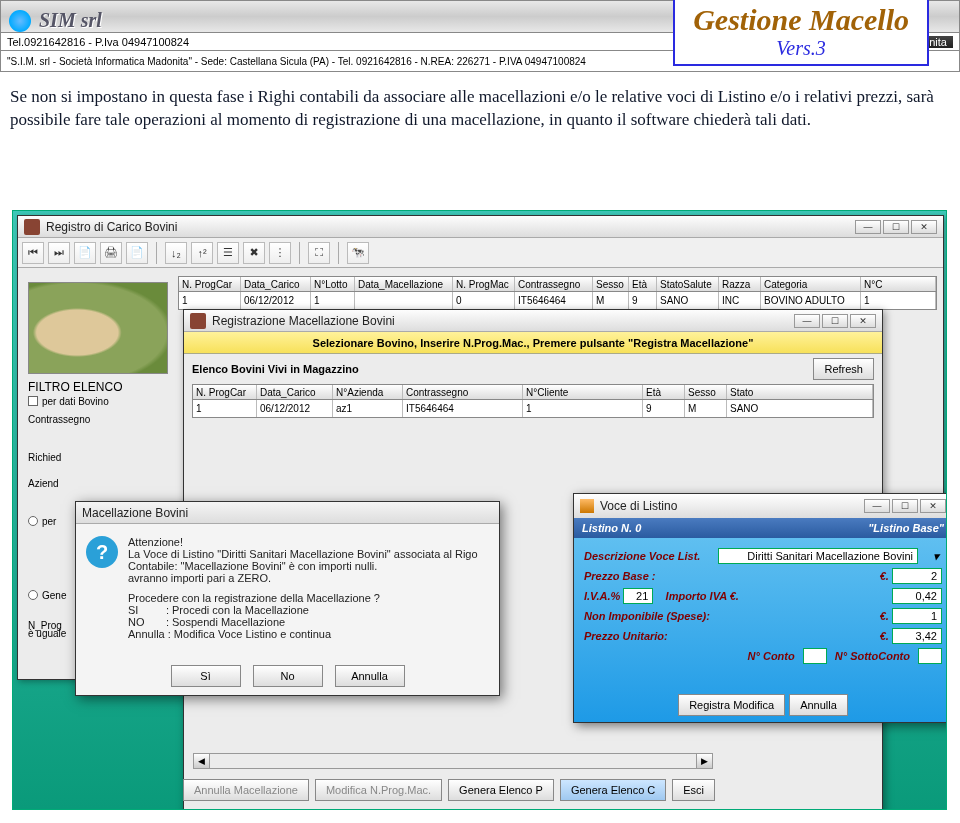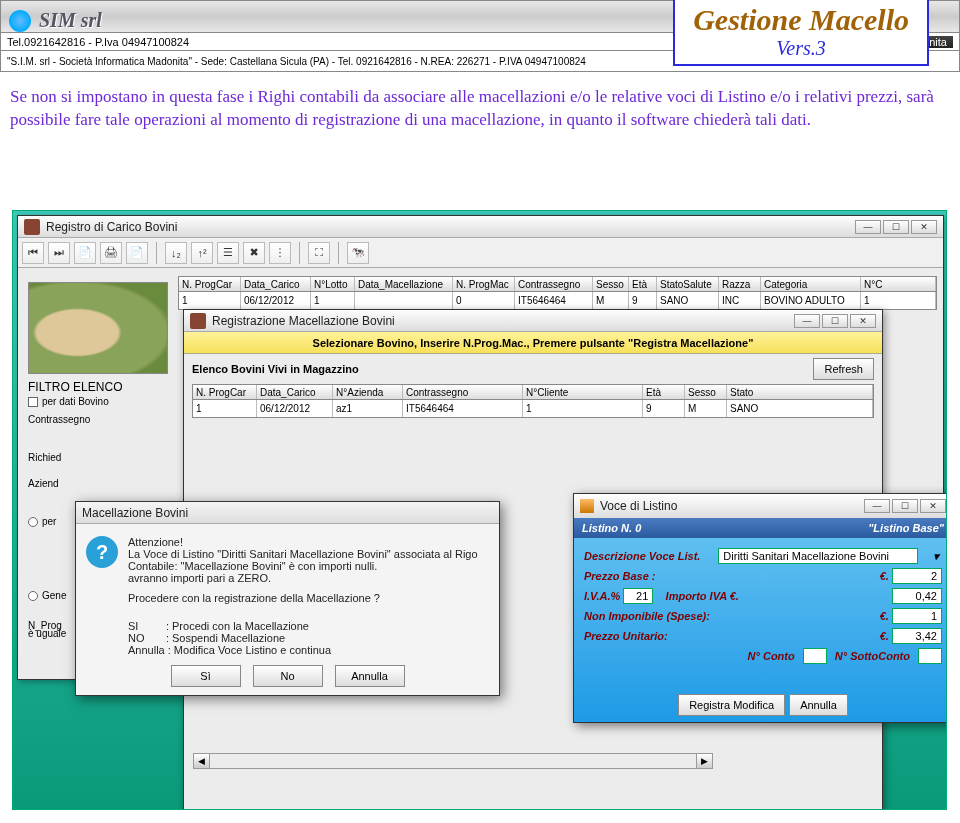--- a/index.html
+++ b/index.html
@@ -10,21 +10,21 @@
   .hdr-logo-strip { height: 32px; background: linear-gradient(#e8e8e8,#ccc,#e8e8e8); border-bottom:1px solid #888; display:flex; align-items:flex-end; padding-left:8px; }
   .hdr-icon { width:22px; height:22px; border-radius:50%; background: radial-gradient(#6bf,#0af 70%); margin-right:8px; }
   .hdr-brand { font-family: "Times New Roman", serif; font-size:20px; font-style:italic; font-weight:bold; color:#556; text-shadow:1px 1px #fff; }
   .hdr-contact { height:18px; background:#fff; border-bottom:1px solid #888; font-size:11px; padding:0 6px; display:flex; justify-content:space-between; align-items:center; color:#000; }
   .hdr-contact-r { color:#fff; background:linear-gradient(#444,#222); padding:0 6px; font-size:11px; }
   .hdr-bottom { height:20px; font-size:10px; padding:0 6px; display:flex; align-items:center; color:#000; background:#fff; }
   .hdr-title-box { position:absolute; right:30px; top:-4px; border:2px solid #2a2ae0; padding:4px 18px; background:#fff; text-align:center; }
   .hdr-title { font-family:"Times New Roman",serif; font-style:italic; font-weight:bold; font-size:30px; color:#a16207; }
   .hdr-vers { font-family:"Times New Roman",serif; font-style:italic; font-size:20px; color:#2a2ae0; }
 
-  .intro { font-family:"Times New Roman",serif; font-size:17px; color:#6d28d9; margin:14px 10px 8px 10px; line-height:1.35; }
+  .intro { font-family:"Times New Roman",serif; font-size:17px; color:#0f172a; margin:14px 10px 8px 10px; line-height:1.35; }
 
   
   .shot { position:absolute; left:12px; top:210px; width:935px; height:600px; background:linear-gradient(#3dc8b8,#0a9a7a); border:1px solid #0a7; overflow:hidden; }
 
   
   .winmain { position:absolute; left:4px; top:4px; width:927px; height:465px; background:#ececec; border:1px solid #333; box-shadow:2px 2px 6px rgba(0,0,0,.3); }
   .titlebar { height:22px; background:linear-gradient(#fdfdfd,#ddd); border-bottom:1px solid #aaa; display:flex; align-items:center; padding:0 6px; font-size:12px; color:#222;}
   .titlebar .tb-cow { width:16px; height:16px; margin-right:6px; background:#843; border-radius:2px;}
   .tb-spacer{flex:1}
   .winbtns{display:flex;gap:2px}
@@ -32,21 +32,21 @@
   .toolbar{height:30px;border-bottom:1px solid #aaa;background:#f0f0f0;display:flex;align-items:center;padding:0 4px;gap:4px;}
   .tbtn{width:22px;height:22px;border:1px solid #bbb;background:linear-gradient(#fff,#eee);display:flex;align-items:center;justify-content:center;font-size:11px;color:#333;}
   .tbtn-sep{width:1px;height:22px;background:#aaa;margin:0 4px;}
 
   .cow-photo{position:absolute;left:10px;top:66px;width:140px;height:92px;background:radial-gradient(ellipse at 35% 55%,#dec89a 0 32%,#8aa35a 35% 70%,#6a8b3b 75%);border:1px solid #888;}
   .grid-head{position:absolute;left:160px;top:60px;right:6px;height:16px;background:linear-gradient(#fff,#ddd);border:1px solid #888;display:flex;font-size:10px;}
   .grid-row{position:absolute;left:160px;top:76px;right:6px;height:18px;border:1px solid #888;border-top:none;display:flex;font-size:10px;background:#fff;}
   .gc{border-right:1px solid #bbb;padding:0 3px;overflow:hidden;white-space:nowrap;display:flex;align-items:center;}
 
   .filt-title{position:absolute;left:10px;top:164px;font-size:12px;color:#000;}
-  .filt-row{position:absolute;left:10px;font-size:10px;display:flex;align-items:flex-end;gap:4px;}
+  .filt-row{position:absolute;left:10px;font-size:10px;display:flex;align-items:flex-start;gap:4px;}
   .chk{width:10px;height:10px;border:1px solid #666;background:#fff;display:inline-block;}
   .radio{width:10px;height:10px;border:1px solid #666;border-radius:50%;background:#fff;display:inline-block;}
 
   
   .wininner{position:absolute;left:170px;top:98px;width:700px;height:580px;background:#ececec;border:1px solid #333;box-shadow:2px 2px 8px rgba(0,0,0,.4);}
   .wi-yellowbar{height:22px;background:linear-gradient(#fff29a,#f7e15a);border-bottom:1px solid #aa8;display:flex;align-items:center;justify-content:center;font-weight:bold;font-size:11px;color:#000;}
   .wi-sub{padding:4px 8px;font-size:11px;display:flex;justify-content:space-between;align-items:center;}
   .wi-grid-h{margin:0 8px;height:16px;background:linear-gradient(#fff,#ddd);border:1px solid #888;display:flex;font-size:10px;}
   .wi-grid-r{margin:0 8px;height:18px;border:1px solid #888;border-top:none;background:#fff;display:flex;font-size:10px;}
 
@@ -214,34 +214,41 @@
       <span class="btn">seg</span>
     </div>
   </div>
 
   <div class="hscroll">
     <div class="ar">◀</div>
     <div style="flex:1"></div>
     <div class="ar" style="border-left:1px solid #999;border-right:none">▶</div>
   </div>
 
+  <div class="bottombar">
+    <span class="btn" style="color:#888">Annulla Macellazione</span>
+    <span class="btn" style="color:#888">Modifica N.Prog.Mac.</span>
+    <span class="btn">Genera Elenco P</span>
+    <span class="btn" style="background:linear-gradient(#cde6ff,#9fc8f0)">Genera Elenco C</span>
+    <span class="btn">Esci</span>
+  </div>
 
   <div class="msgbox">
     <div class="titlebar" style="background:linear-gradient(#f5f5f5,#ddd)">
       <span>Macellazione Bovini</span>
     </div>
     <div class="msg-body">
       <div class="msg-q">?</div>
       <div>
         <div>Attenzione!</div>
         <div>La Voce di Listino "Diritti Sanitari Macellazione Bovini" associata al Rigo</div>
         <div>Contabile: "Macellazione Bovini" è con importi nulli.</div>
         <div>avranno importi pari a ZERO.</div>
         <div style="margin-top:8px">Procedere con la registrazione della Macellazione ?</div>
-        <div style="margin-top:16px;white-space:pre">SI         : Procedi con la Macellazione</div>
+        <div style="margin-top:0;white-space:pre">SI         : Procedi con la Macellazione</div>
         <div style="white-space:pre">NO       : Sospendi Macellazione</div>
         <div style="white-space:pre">Annulla : Modifica Voce Listino e continua</div>
       </div>
     </div>
     <div class="msg-btns">
       <span class="btn" style="width:70px;justify-content:center">Sì</span>
       <span class="btn" style="width:70px;justify-content:center">No</span>
       <span class="btn" style="width:70px;justify-content:center">Annulla</span>
     </div>
   </div>
@@ -257,21 +264,21 @@
         <div class="winbtn">✕</div>
       </div>
     </div>
     <div class="list-strip">
       <span>Listino N.  0</span>
       <span>"Listino Base"</span>
     </div>
     <div class="list-body">
       <div class="list-row">
         <span>Descrizione Voce List.</span>
-        <span class="list-inp" style="flex:1;margin-left:6px;text-align:left">Diritti Sanitari Macellazione Bovini</span>
+        <span class="list-inp" style="flex:1;margin-left:6px;text-align:right">Diritti Sanitari Macellazione Bovini</span>
         <span style="width:12px;text-align:center;color:#000">▾</span>
       </div>
       <div class="list-row">
         <span>Prezzo Base :</span>
         <span><span>€.</span>
         <span class="list-inp">2</span></span>
       </div>
       <div class="list-row">
         <span>
           <span>I.V.A.%</span>

